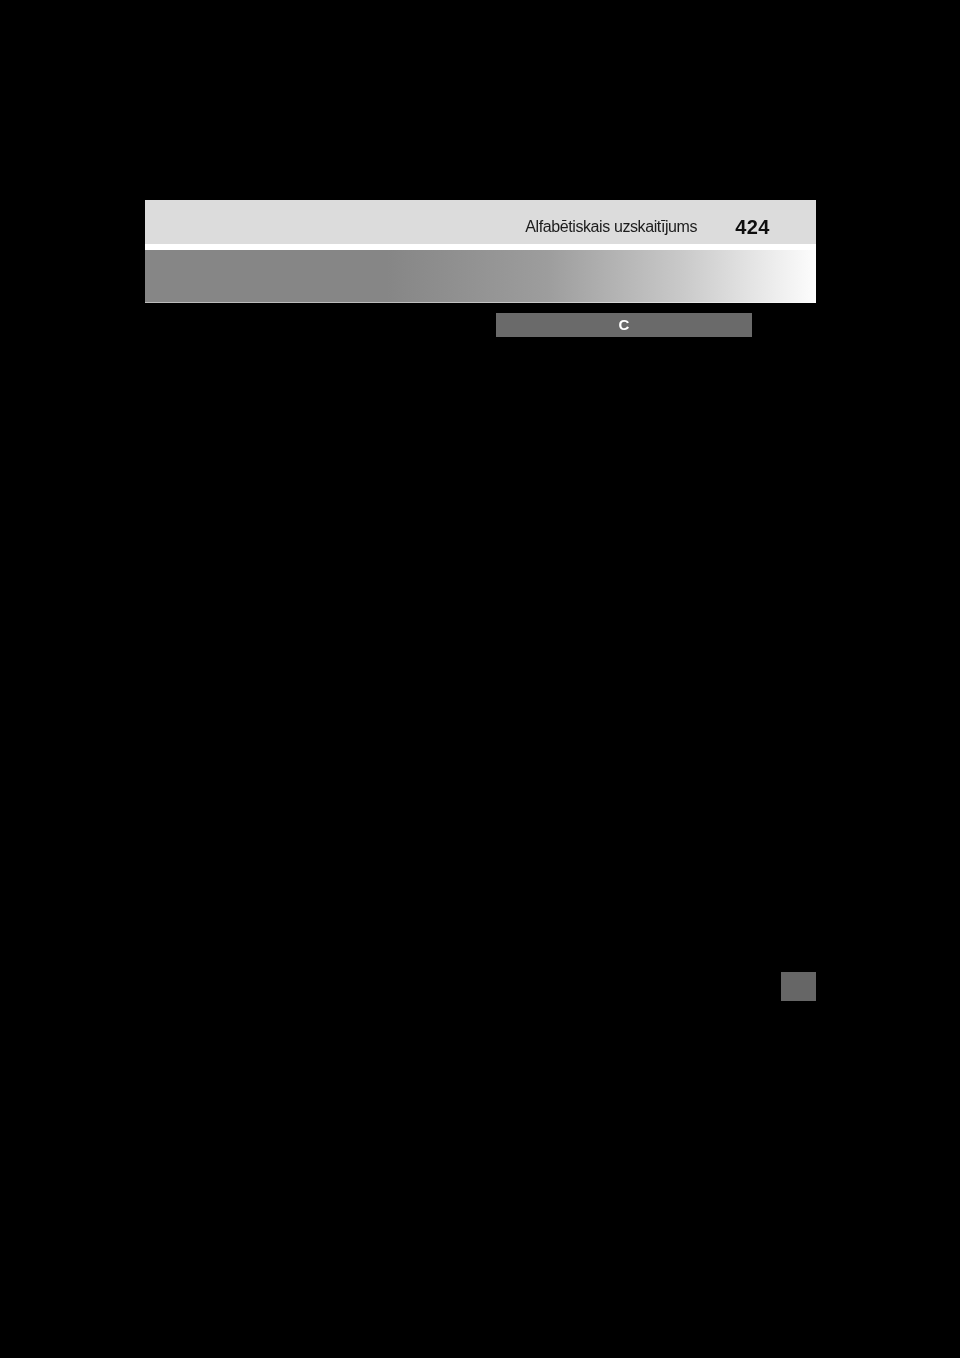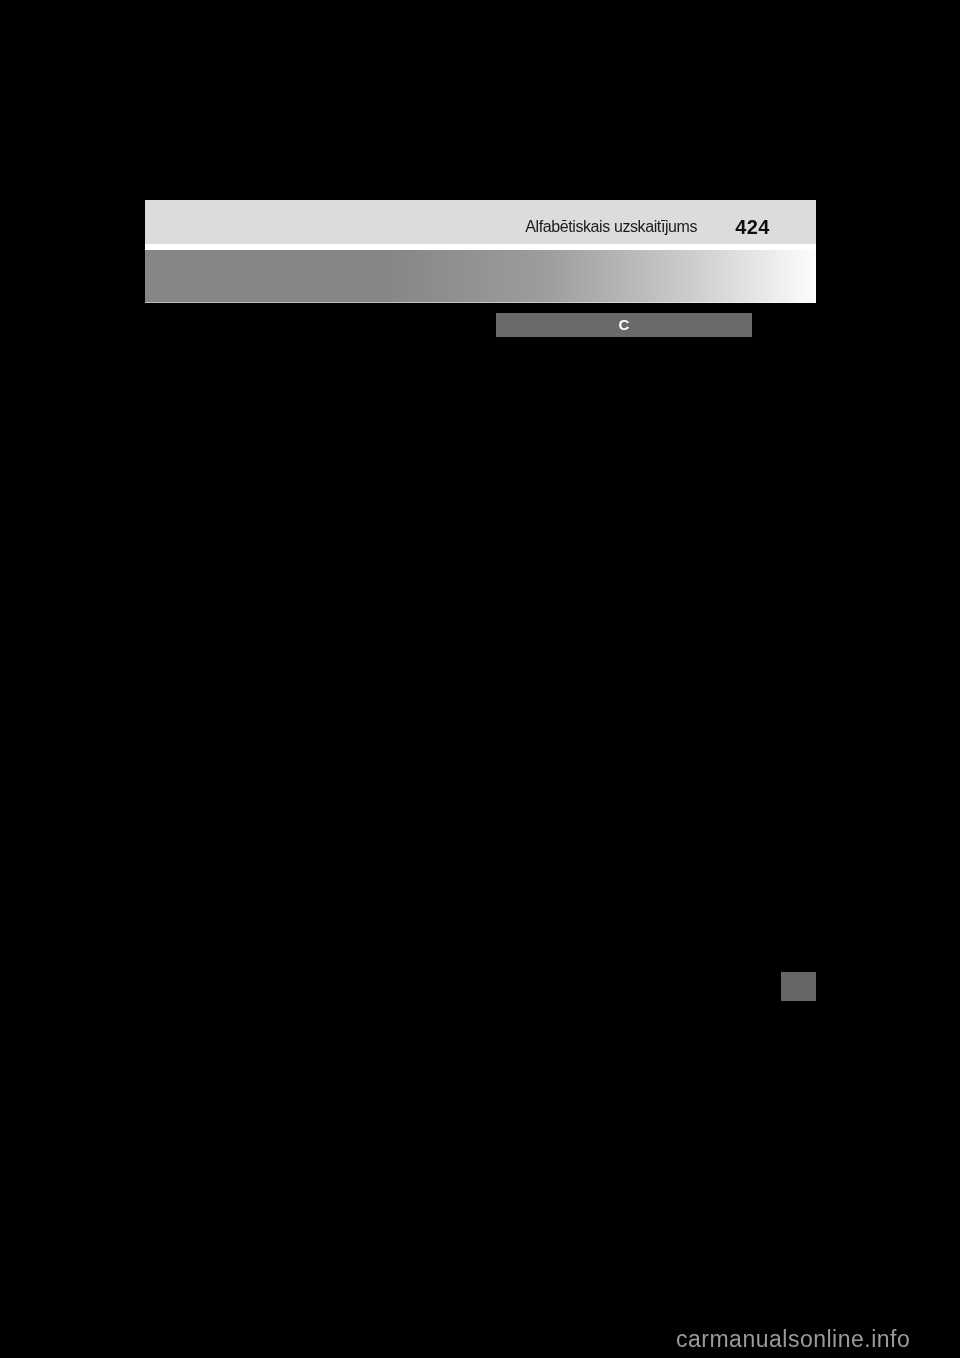--- a/index.html
+++ b/index.html
@@ -134,15 +134,14 @@
   <div class="separator-band"></div>
 
   <div class="gradient-bar"></div>
 
   <div class="section-letter-bar">
     <span class="section-letter-label">C</span>
   </div>
 
   <div class="edge-marker"></div>
 
-  <div class="watermark">carmanualsonline.info</div>
 
 </div>
 
 </body></html>

